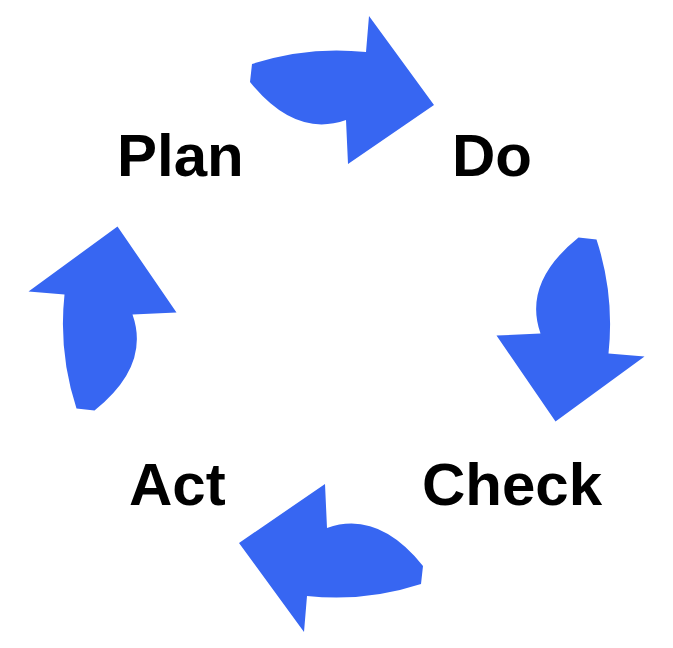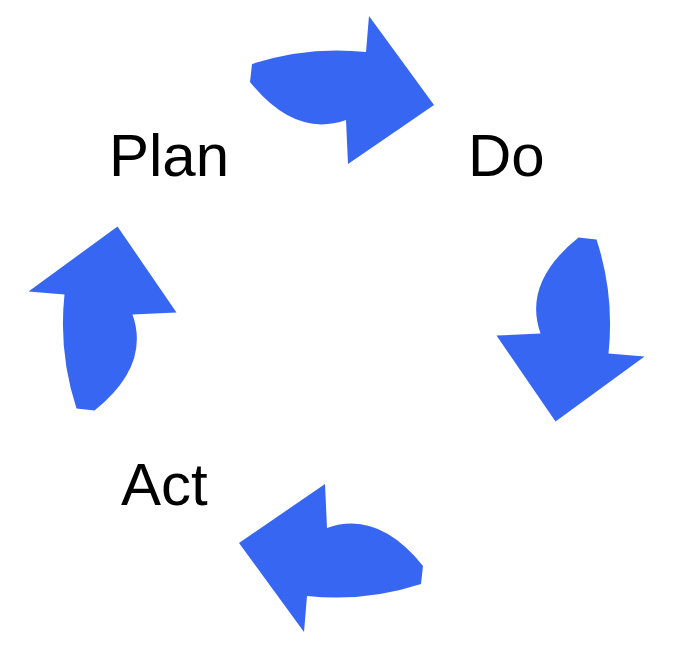--- a/index.html
+++ b/index.html
@@ -21,28 +21,29 @@
     top: 0;
     width: 673px;
     height: 648px;
   }
   .arrows-svg use {
     fill: var(--arrow-color, #3766F2);
   }
   .step-label {
     position: absolute;
     font-size: 60px;
-    font-weight: normal;
+    font-weight: bold;
     line-height: 60px;
     color: var(--label-color, #000000);
     white-space: nowrap;
     user-select: none;
+    margin-left: 8px;
   }
   .label-plan  { left: 109px; top: 126px; }
-  .label-do    { left: 468px; top: 126px; }
+  .label-do    { left: 444px; top: 126px; }
   .label-check { left: 414px; top: 455px; }
   .label-act   { left: 121px; top: 455px; text-align: center; }
 </style>
 </head>
 <body>
 
 <div class="stage">
 
   <svg class="arrows-svg" viewBox="0 0 673 648" aria-hidden="true">
     <defs>
@@ -51,16 +52,17 @@
     <use href="#cycleArrow"></use>
     <use href="#cycleArrow" transform="rotate(90 336.5 324)"></use>
     <use href="#cycleArrow" transform="rotate(180 336.5 324)"></use>
     <use href="#cycleArrow" transform="rotate(270 336.5 324)"></use>
   </svg>
 
   <span class="step-label label-plan">Plan</span>
 
   <span class="step-label label-do">Do</span>
 
+  <span class="step-label label-check">Check</span>
 
   <span class="step-label label-act">Act</span>
 
 </div>
 
 </body></html>

